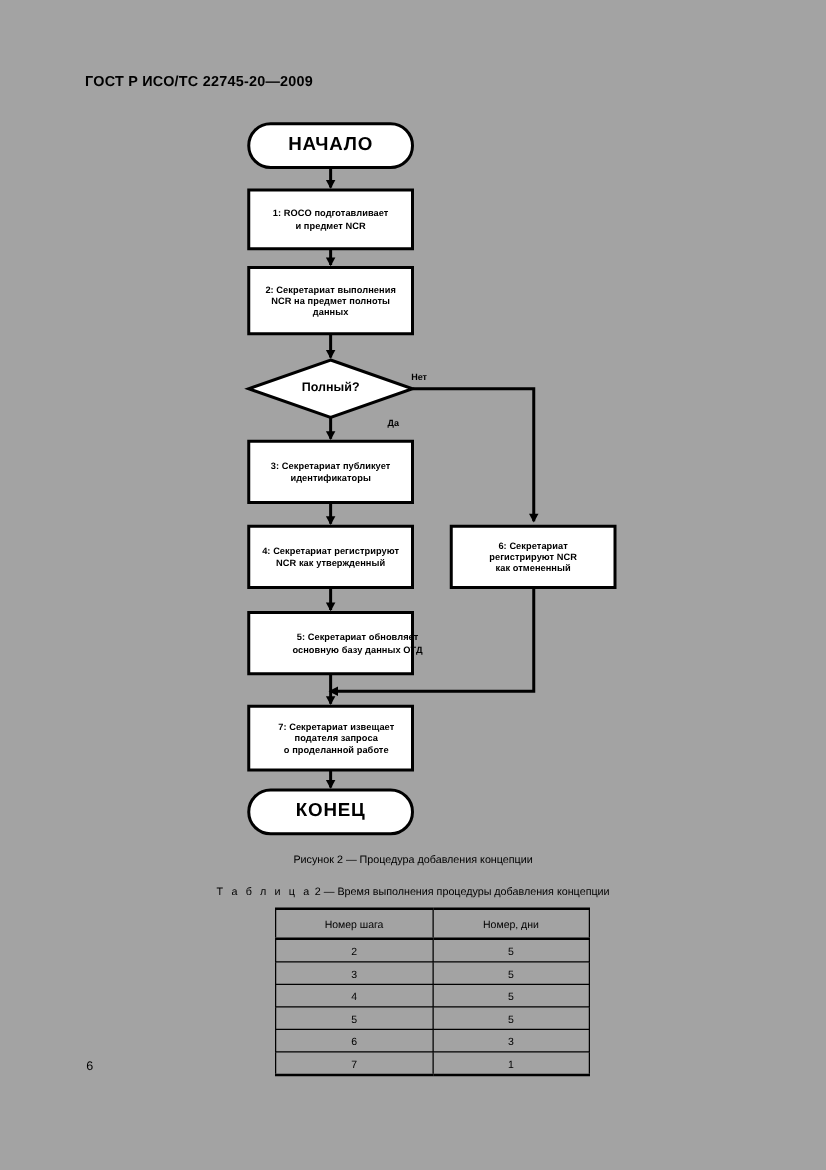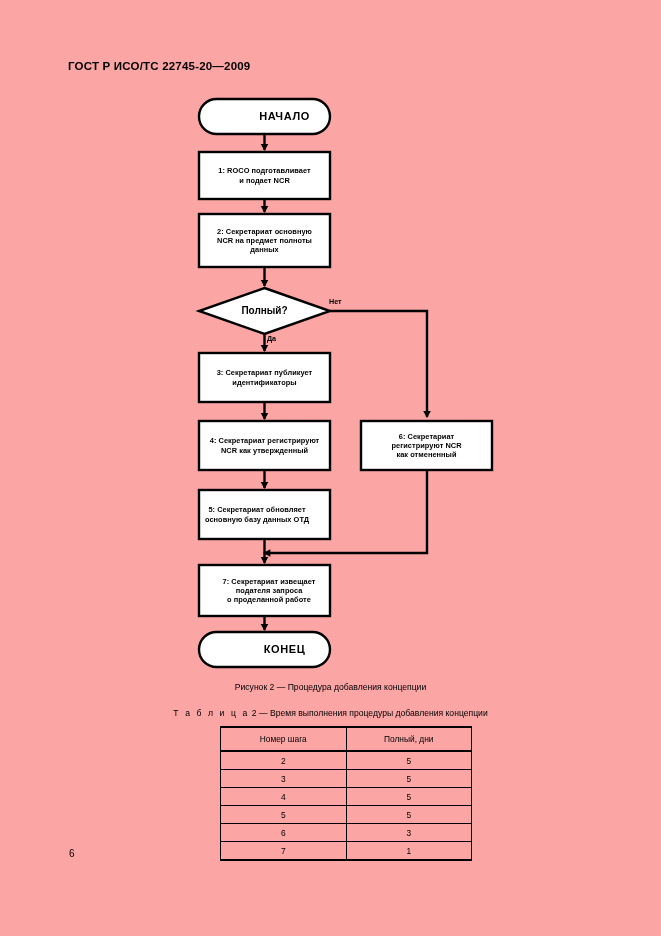--- a/index.html
+++ b/index.html
@@ -8,21 +8,21 @@
     background: #ffffff;
   }
   body {
     font-family: "Liberation Sans", sans-serif;
     color: #000000;
   }
   #page {
     position: relative;
     width: 661px;
     height: 936px;
-    background: #fca5a5;
+    background: #a3a3a3;
     overflow: hidden;
   }
 
   
   .doc-header {
     position: absolute;
     left: 68px;
     top: 60px;
     font-size: 11.5px;
     font-weight: bold;
@@ -60,23 +60,22 @@
     position: absolute;
     display: flex;
     align-items: center;
     justify-content: center;
     text-align: center;
     font-weight: bold;
     line-height: 1.25;
     pointer-events: none;
   }
   .terminator-label {
-    font-size: 11px;
+    font-size: 15px;
     letter-spacing: 0.6px;
-    margin-left: 20px;
   }
   .process-label {
     font-size: 7.4px;
     letter-spacing: 0.05px;
     padding: 0 5px;
     box-sizing: border-box;
   }
   .decision-label {
     font-size: 10px;
   }
@@ -203,62 +202,62 @@
 
         <path d="M330,311 L427,311 L427,417" marker-end="url(#arrowDown)"></path>
 
         <path d="M427,470 L427,553 L270,553" marker-end="url(#arrowLeft)"></path>
       </g>
     </svg>
 
     <div class="node-label terminator-label" style="left:199px; top:99px; width:131px; height:35px;">НАЧАЛО</div>
 
     <div class="node-label process-label" style="left:199px; top:152px; width:131px; height:47px; white-space:pre-line;">1: ROCO подготавливает
-и подает NCR</div>
-
-    <div class="node-label process-label" style="left:199px; top:214px; width:131px; height:53px; white-space:pre-line;">2: Секретариат основную
+и предмет NCR</div>
+
+    <div class="node-label process-label" style="left:199px; top:214px; width:131px; height:53px; white-space:pre-line;">2: Секретариат выполнения
 NCR на предмет полноты
 данных</div>
 
     <div class="node-label decision-label" style="left:199px; top:288px; width:131px; height:46px;">Полный?</div>
 
     <div class="node-label process-label" style="left:199px; top:353px; width:131px; height:49px; white-space:pre-line;">3: Секретариат публикует
 идентификаторы</div>
 
     <div class="node-label process-label" style="left:199px; top:421px; width:131px; height:49px; white-space:pre-line;">4: Секретариат регистрируют
 NCR как утвержденный</div>
 
     <div class="node-label process-label" style="left:361px; top:421px; width:131px; height:49px; white-space:pre-line;">6: Секретариат
 регистрируют NCR
 как отмененный</div>
 
-    <div class="node-label process-label" style="left:183px; top:490px; width:148px; height:49px; white-space:pre-line;">5: Секретариат обновляет
+    <div class="node-label process-label" style="left:212px; top:490px; width:148px; height:49px; white-space:pre-line;">5: Секретариат обновляет
 основную базу данных ОТД</div>
 
     <div class="node-label process-label" style="left:199px; top:565px; width:131px; height:51px; white-space:pre-line;padding-left:14px;">7: Секретариат извещает
 подателя запроса
 о проделанной работе</div>
 
     <div class="node-label terminator-label" style="left:199px; top:632px; width:131px; height:35px;">КОНЕЦ</div>
 
-    <div class="edge-label" style="left:267px; top:334px;">Да</div>
+    <div class="edge-label" style="left:267px; top:334px;padding-left:43px;">Да</div>
     <div class="edge-label" style="left:329px; top:297px;">Нет</div>
   </div>
 
   <div class="figure-caption">Рисунок 2 — Процедура добавления концепции</div>
 
   <div class="table-caption">
     <span class="tbl-word">Т а б л и ц а</span><span>&nbsp;</span><span>2 — Время выполнения процедуры добавления концепции</span>
   </div>
 
   <table class="data-table">
     <thead>
       <tr>
         <th>Номер шага</th>
-        <th>Полный, дни</th>
+        <th>Номер, дни</th>
       </tr>
     </thead>
     <tbody>
       <tr>
         <td>2</td>
         <td>5</td>
       </tr>
       <tr>
         <td>3</td>
         <td>5</td>

